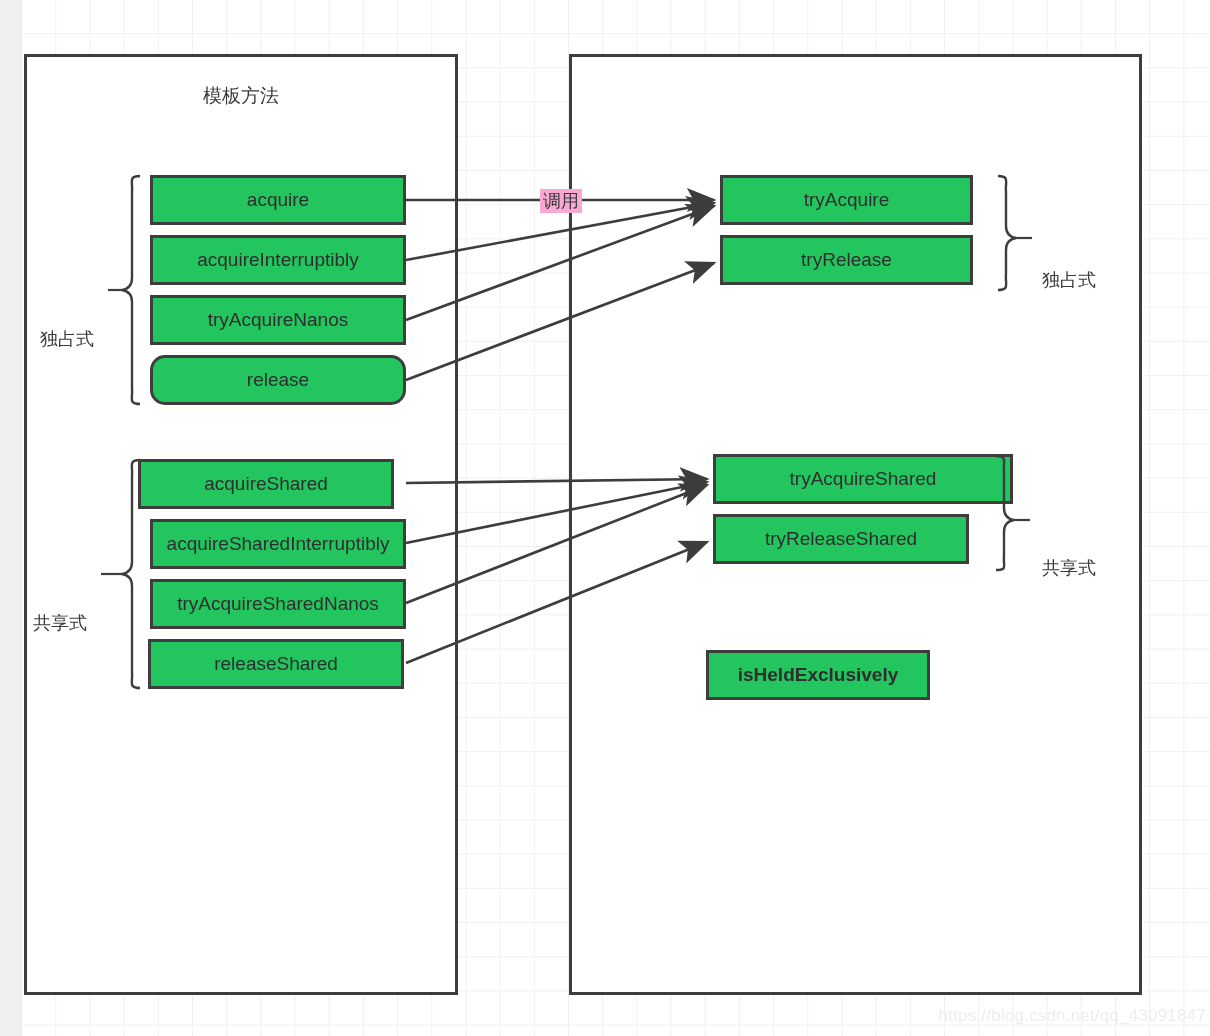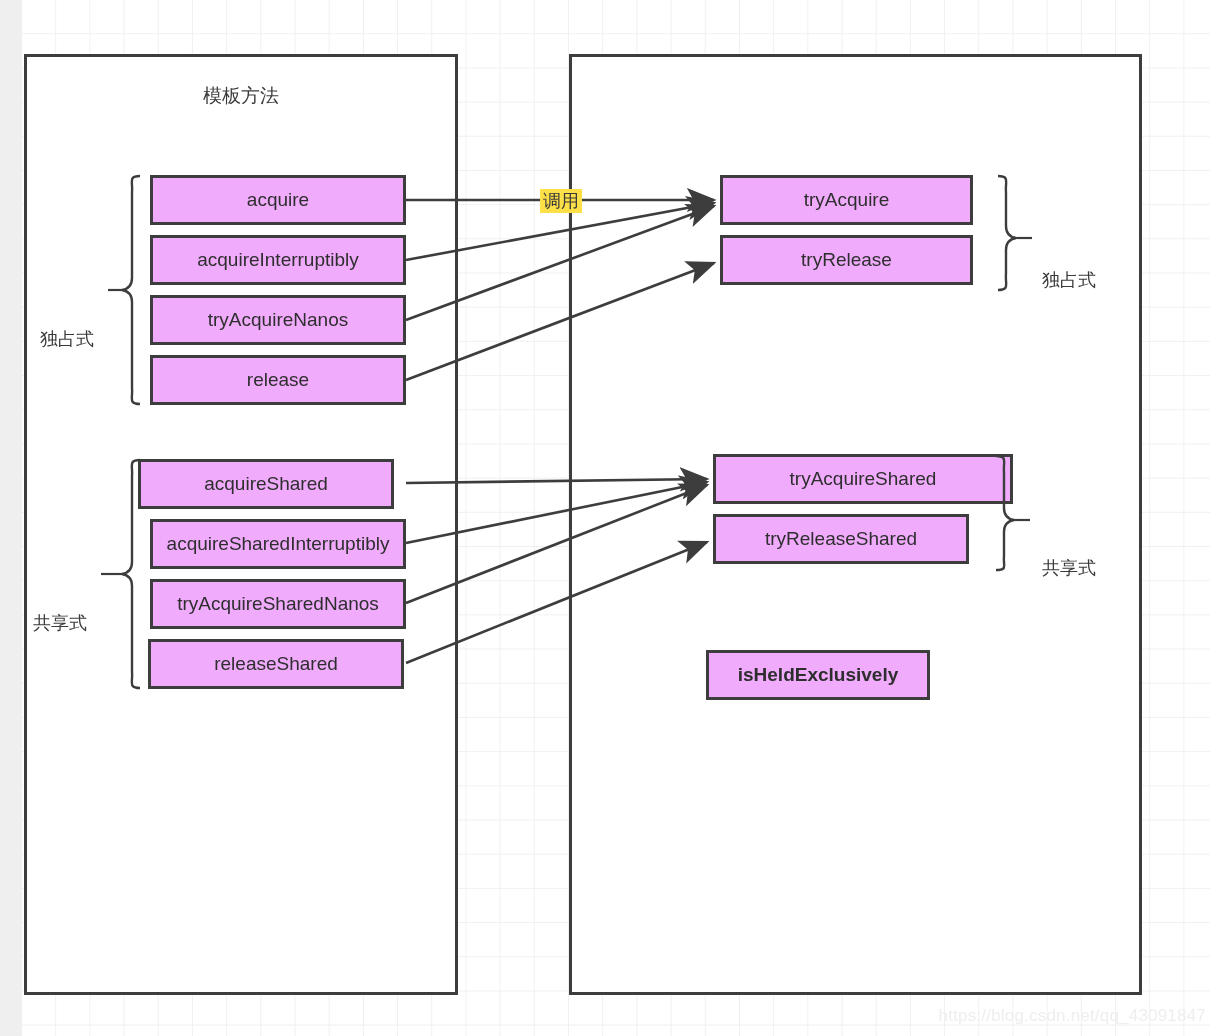--- a/index.html
+++ b/index.html
@@ -45,41 +45,41 @@
   .panel-title {
     position: absolute;
     text-align: center;
     color: #3a3a3a;
     font-size: 19px;
     white-space: nowrap;
   }
   .mbox {
     position: absolute;
     box-sizing: border-box;
-    background: #f0abfc;
+    background: #22c55e;
     border: 3px solid #3d3d3d;
     display: flex;
     align-items: center;
     justify-content: center;
     text-align: center;
     color: #2e2e2e;
     font-size: 19px;
     line-height: 1.12;
     padding: 0 4px;
   }
   .grp-label {
     position: absolute;
     color: #3a3a3a;
     font-size: 18px;
     white-space: nowrap;
     margin-top: 48px;
   }
   .edge-label {
     position: absolute;
-    background: #fde047;
+    background: #f9a8d4;
     color: #3a3a3a;
     font-size: 18px;
     padding: 0 3px;
     white-space: nowrap;
   }
   svg.overlay {
     position: absolute;
     left: 0; top: 0;
     width: 1210px; height: 1036px;
     overflow: visible;
@@ -104,21 +104,21 @@
   <div id="leftmargin"></div>
 
   <div class="panel" style="left:24px; top:54px; width:434px; height:941px;"></div>
   <div class="panel-title" style="left:24px; top:83px; width:434px;">模板方法</div>
 
   <div class="panel" style="left:569px; top:54px; width:573px; height:941px;"></div>
 
   <div class="mbox" style="left:150px; top:175px; width:256px; height:50px;">acquire</div>
   <div class="mbox" style="left:150px; top:235px; width:256px; height:50px;">acquireInterruptibly</div>
   <div class="mbox" style="left:150px; top:295px; width:256px; height:50px;">tryAcquireNanos</div>
-  <div class="mbox" style="left:150px; top:355px; width:256px; height:50px;">release</div>
+  <div class="mbox" style="left:150px; top:355px; width:256px; height:50px;border-radius:15px;">release</div>
 
   <div class="grp-label" style="left:40px; top:279px;">独占式</div>
 
   <div class="mbox" style="left:138px; top:459px; width:256px; height:50px;">acquireShared</div>
   <div class="mbox" style="left:150px; top:519px; width:256px; height:50px;">acquireSharedInterruptibly</div>
   <div class="mbox" style="left:150px; top:579px; width:256px; height:50px;">tryAcquireSharedNanos</div>
   <div class="mbox" style="left:148px; top:639px; width:256px; height:50px;">releaseShared</div>
 
   <div class="grp-label" style="left:33px; top:563px;">共享式</div>
 

